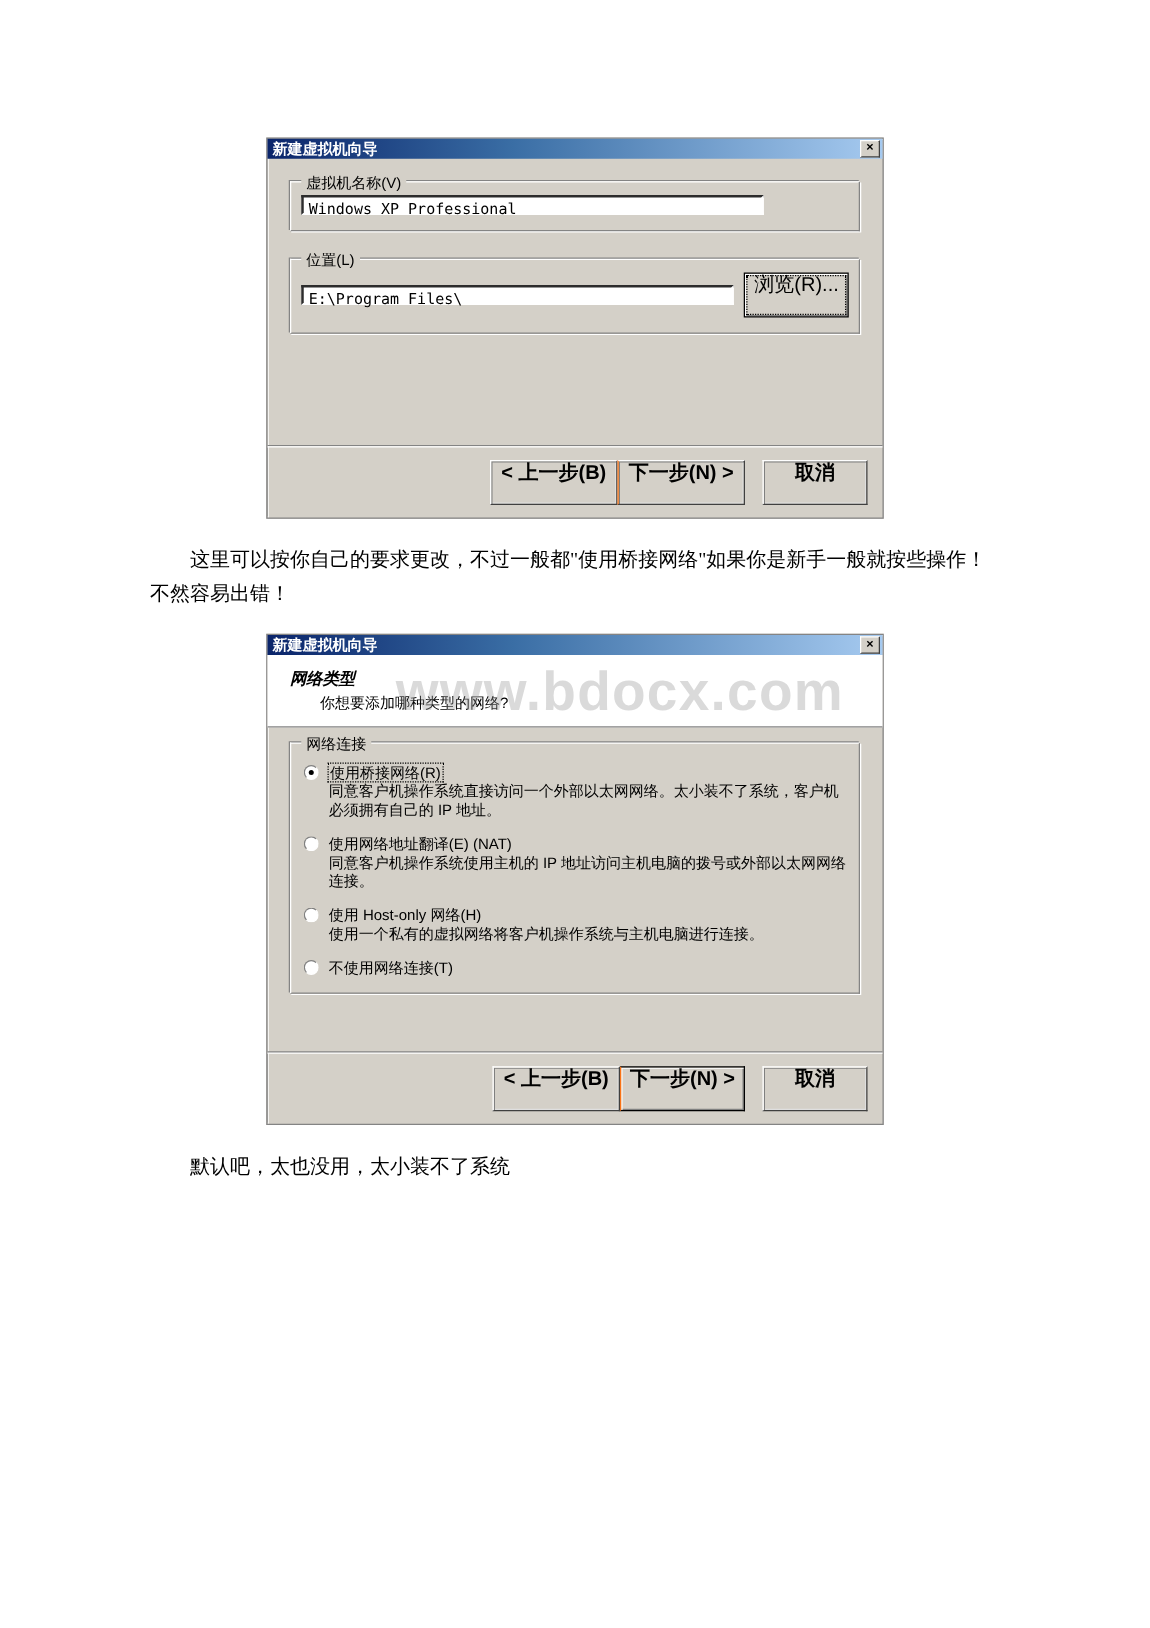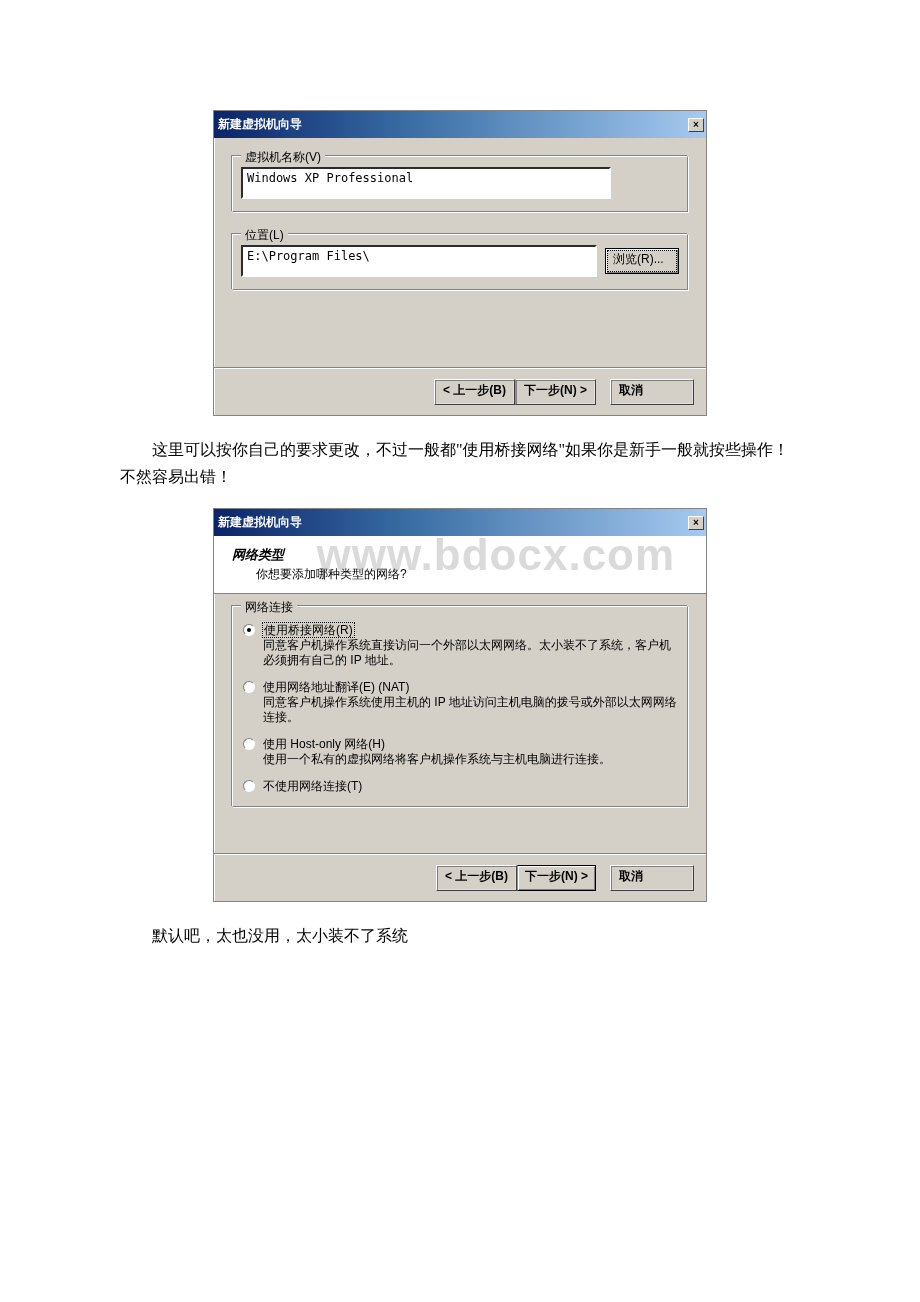--- a/index.html
+++ b/index.html
@@ -18,21 +18,21 @@
     width: 494px;
     margin: 0 auto 20px auto;
     border: 1px solid #848484;
     background: #d4d0c8;
     box-shadow: 1px 1px 0 #fff inset;
     font-family: "SimSun", "宋体", "MS Sans Serif", sans-serif;
     font-size: 12px;
     color: #000;
   }
   .titlebar {
-    height: 27px;
+    height: 16px;
     background: linear-gradient(to right, #0a246a 0%, #3a6ea5 40%, #a6caf0 100%);
     color: #fff;
     display: flex;
     align-items: center;
     padding: 0 2px 0 4px;
     font-weight: bold;
     font-size: 12px;
   }
   .titlebar .title-text { flex: 1; }
   .close-btn {
@@ -85,47 +85,48 @@
     position: absolute;
     top: -8px;
     left: 8px;
     background: #d4d0c8;
     padding: 0 4px;
     font-size: 12px;
   }
   .text-input {
     width: 100%;
     max-width: 370px;
-    height: 32px;
+    height: 16px;
     border: 2px inset #fff;
     border-top-color: #808080;
     border-left-color: #808080;
     background: #fff;
     font-family: "SimSun", "宋体", monospace;
     font-size: 12px;
     padding: 1px 4px;
     line-height: 16px;
   }
   .row-browse {
     display: flex;
     gap: 8px;
     align-items: center;
   }
   .row-browse .text-input { flex: 1; max-width: none; }
   .btn {
-    height: 26px;
+    height: 36px;
     min-width: 74px;
     background: #d4d0c8;
     border: 1px solid #fff;
     border-right-color: #404040;
     border-bottom-color: #404040;
     box-shadow: 1px 1px 0 #808080 inset, -1px -1px 0 #dfdfdf inset;
     font-family: "SimSun", "宋体", sans-serif;
-    font-size: 12px;
+    font-size: 16px;
     padding: 0 8px;
+    text-align: center;
     line-height: 20px;
     cursor: default;
   }
   .btn.focus {
     border: 1px solid #000;
     box-shadow: inset 1px 1px 0 #fff, inset -1px -1px 0 #808080;
     padding: 0 7px;
   }
   .dotted-focus {
     outline: 1px dotted #000;

